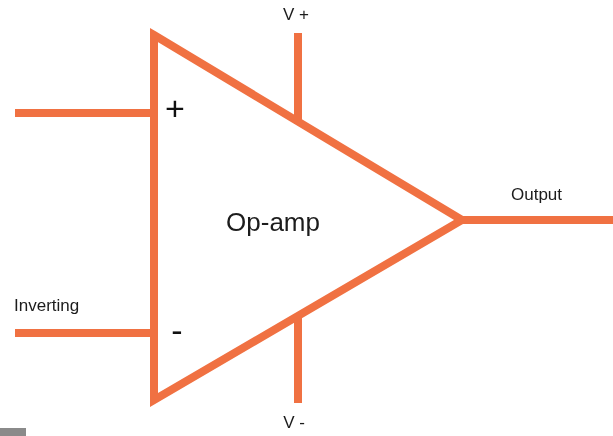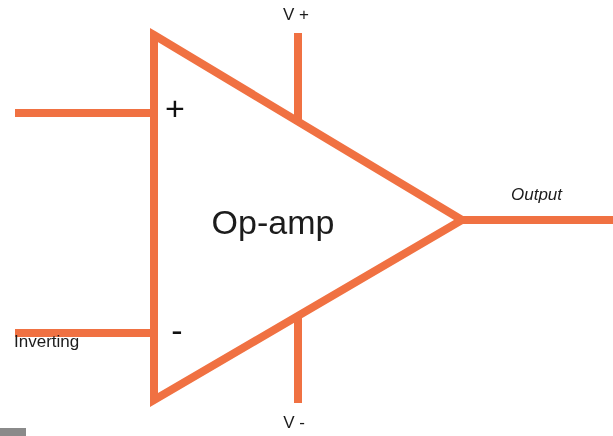--- a/index.html
+++ b/index.html
@@ -26,21 +26,21 @@
     font-size: 17px;
     line-height: 1.1;
     white-space: nowrap;
   }
   .label.centered {
     transform: translateX(-50%);
   }
   .title {
     position: absolute;
     color: #1c1c1c;
-    font-size: 34px;
+    font-size: 26px;
     line-height: 1;
     white-space: nowrap;
     transform: translate(-50%, -50%);
   }
   .sign {
     position: absolute;
     color: #111111;
     font-size: 34px;
     line-height: 1;
     white-space: nowrap;
@@ -63,27 +63,27 @@
     <line x1="298" y1="33" x2="298" y2="124" stroke-width="8" stroke="#F07142"></line>
 
     <line x1="298" y1="314" x2="298" y2="403" stroke-width="8" stroke="#F07142"></line>
 
     <line x1="458" y1="220" x2="613" y2="220" stroke-width="8" stroke="#F07142"></line>
 
     <rect x="0" y="428" width="26" height="8" fill="#8A8A8A"></rect>
   </svg>
 
 
-  <div class="label" style="left:14px; top:297px;margin-top:36px;">Inverting</div>
+  <div class="label" style="left:14px; top:297px;">Inverting</div>
 
   <div class="label centered" style="left:296px; top:6px;">V +</div>
 
   <div class="label centered" style="left:294px; top:414px;">V -</div>
 
-  <div class="label" style="left:511px; top:186px;font-style:italic;">Output</div>
+  <div class="label" style="left:511px; top:186px;">Output</div>
 
   <div class="title" style="left:273px; top:222px;">Op-amp</div>
 
   <div class="sign" style="left:175px; top:108px;">+</div>
 
   <div class="sign" style="left:177px; top:330px;">-</div>
 
 </div>
 
 </body></html>

